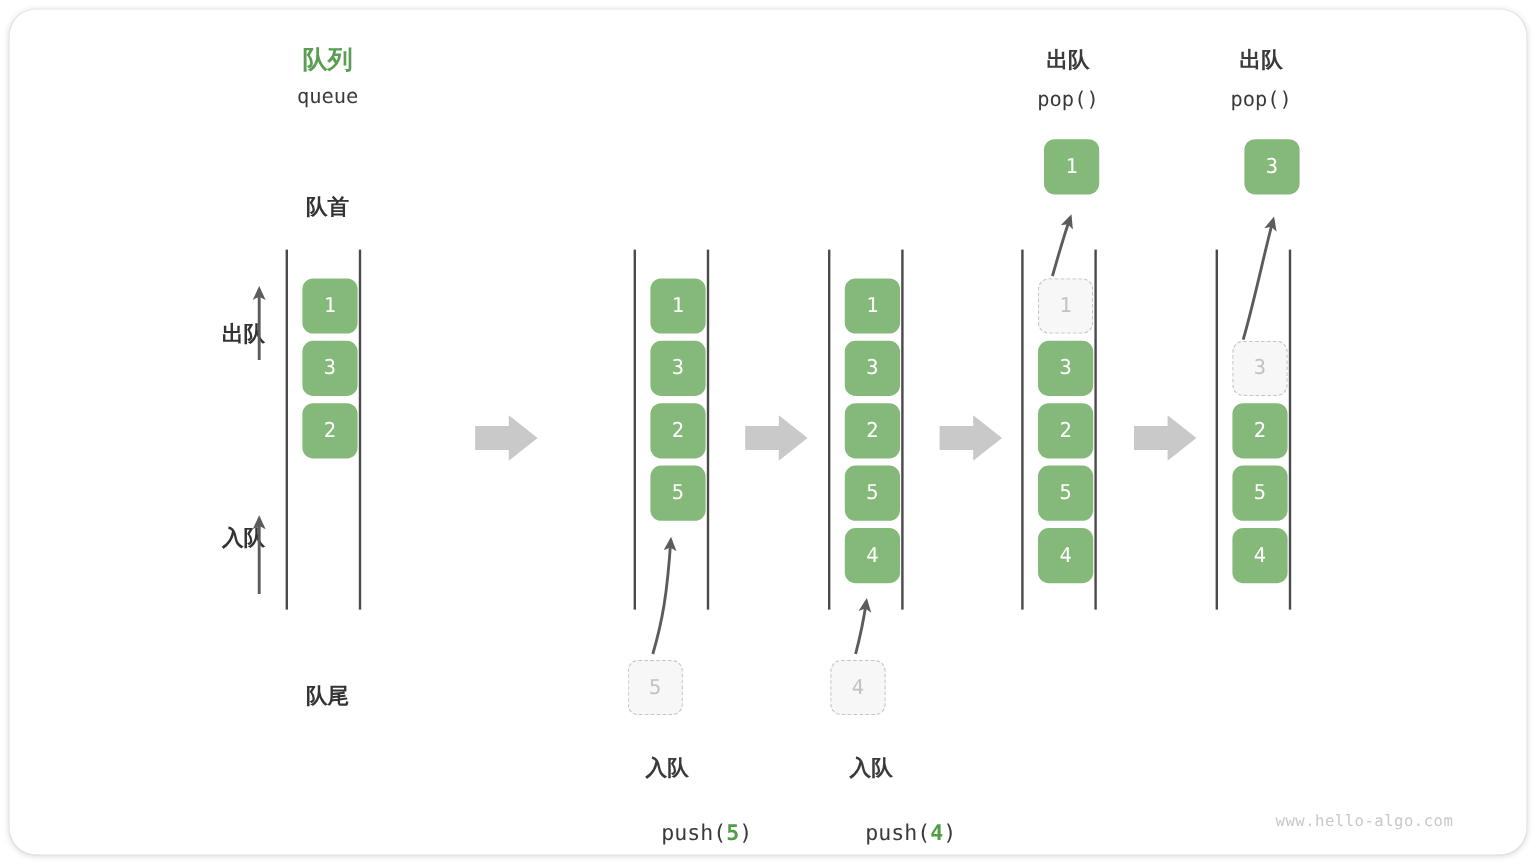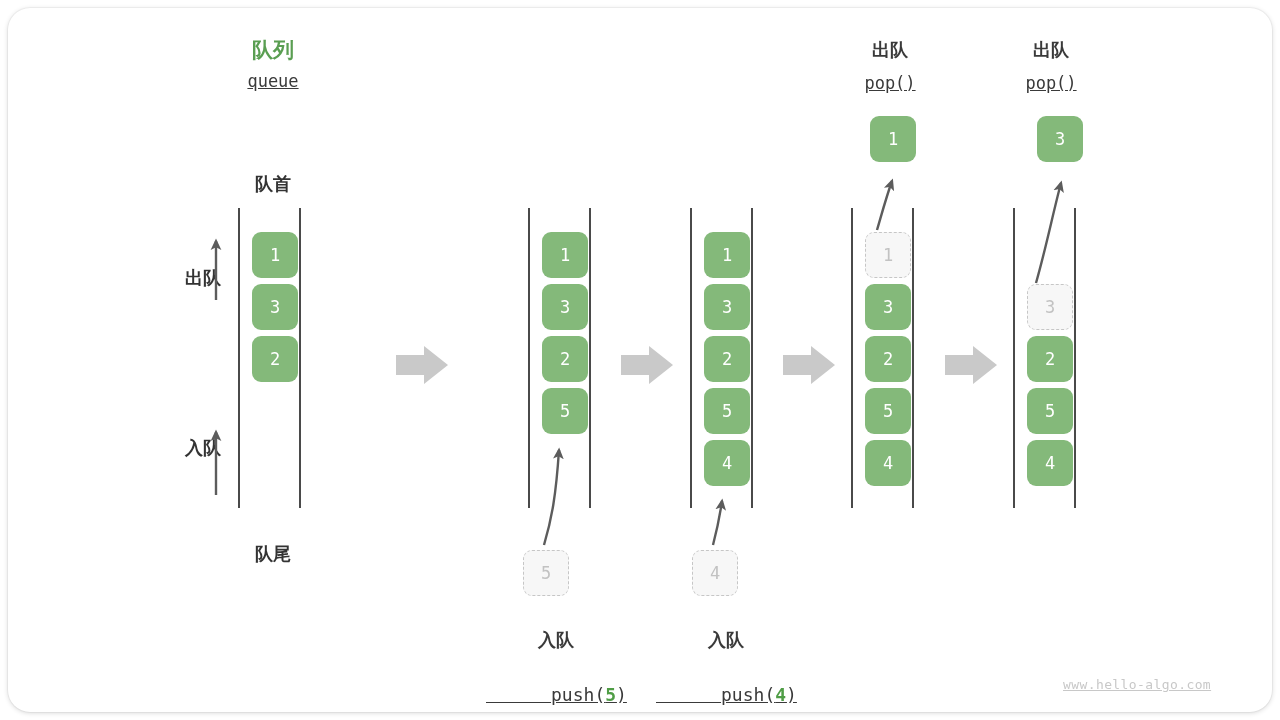--- a/index.html
+++ b/index.html
@@ -15,21 +15,21 @@
     width: 1264px; height: 704px;
     background: #ffffff;
     border-radius: 22px;
     box-shadow: 0 1px 5px rgba(0,0,0,0.16), 0 0 0 1px rgba(0,0,0,0.035);
   }
   #stage { position: absolute; inset: 0; }
 
   
   .t { position: absolute; white-space: pre; color: #3a3a3a; font-family: Liberation Serif, serif; }
   .cn { font-family: Liberation Serif, serif; font-weight: 700; }
-  .mono { font-family: "DejaVu Sans Mono", "Liberation Mono", monospace; text-decoration: underline; }
+  .mono { font-family: "DejaVu Sans Mono", "Liberation Mono", monospace; }
 
   .title-cn { font-size: 21px; color: #5a9e52; font-weight: 700; text-align: center; }
   .title-en { font-size: 17px; color: #3a3a3a; text-align: center; }
   .hdr-cn   { font-size: 18px; color: #3a3a3a; font-weight: 700; text-align: center; }
   .hdr-mono { font-size: 17px; color: #3a3a3a; text-align: center; }
   .side-cn  { font-size: 18px; color: #333333; font-weight: 700; text-align: center; }
   .op-cn    { font-size: 18px; color: #3a3a3a; font-weight: 700; }
   .op-mono  { font-size: 18px; color: #3a3a3a; }
   .op-mono b { color: #4f9d45; font-weight: 700; }
   .watermark{ font-size: 13px; color: #c8c8c8; letter-spacing: .4px; }
@@ -60,22 +60,22 @@
 </style>
 </head>
 <body>
 
 <div id="card">
   <div id="stage">
 
     <div class="t title-cn" style="left:190px; top:28px; width:150px;">队列</div>
     <div class="t title-en mono" style="left:190px; top:63px; width:150px;">queue</div>
 
-    <div class="t side-cn cn" style="left:190px; top:164px; width:150px;">队首</div>
-    <div class="t side-cn cn" style="left:190px; top:534px; width:150px;">队尾</div>
+    <div class="t side-cn cn" style="left:190px; top:152px; width:150px;">队首</div>
+    <div class="t side-cn cn" style="left:190px; top:560px; width:150px;">队尾</div>
 
     <div class="t side-cn cn" style="left:135px; top:258px; width:78px; text-align:right;">出队</div>
     <div class="t side-cn cn" style="left:135px; top:428px; width:78px; text-align:right;">入队</div>
 
     <div class="t hdr-cn cn" style="left:807px; top:30px; width:150px;">出队</div>
     <div class="t hdr-mono mono" style="left:807px; top:65px; width:150px;">pop()</div>
 
     <div class="t hdr-cn cn" style="left:968px; top:30px; width:150px;">出队</div>
     <div class="t hdr-mono mono" style="left:968px; top:65px; width:150px;">pop()</div>
 

